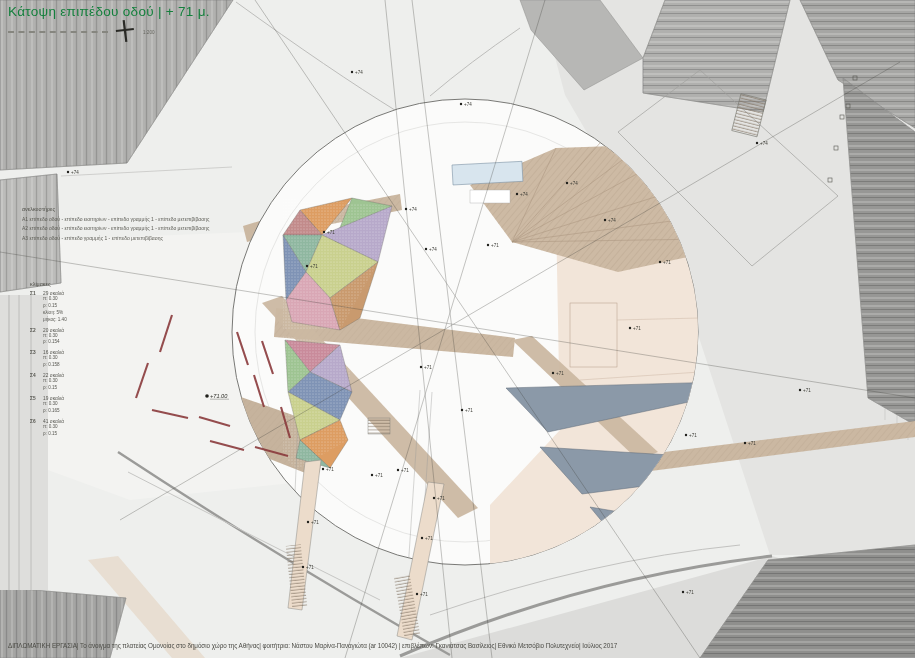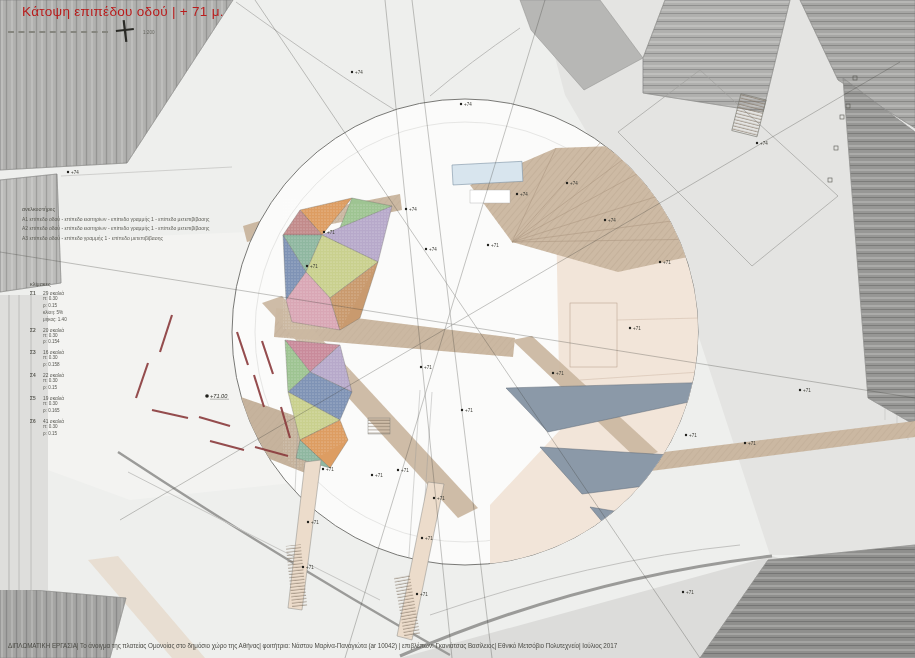--- a/index.html
+++ b/index.html
@@ -2,21 +2,21 @@
 <html><head>
 <meta charset="utf-8">
 <style>
   html,body{margin:0;padding:0;background:#dcdcda;}
   .sheet{position:relative;width:915px;height:658px;overflow:hidden;
          background:#eeefed;font-family:"Liberation Sans",sans-serif;}
   .plan-svg{position:absolute;left:0;top:0;width:915px;height:658px;}
 
   
   .title-block{position:absolute;left:8px;top:4px;}
-  .sheet-title{font-size:13.5px;color:#b91c1c;letter-spacing:.3px;margin-left:14px;}
+  .sheet-title{font-size:13.5px;color:#15803d;letter-spacing:.3px;}
   .scale-dashes{position:absolute;left:8px;top:31px;width:100px;border-top:2px dashed #86867f;}
   .north-cross{position:absolute;left:112px;top:18px;transform:rotate(-7deg);}
   .scale-note{position:absolute;left:143px;top:30px;font-size:4.6px;color:#66665f;}
 
   .elev-legend{position:absolute;left:22px;top:206px;width:270px;color:#5a5a53;}
   .elev-heading{font-size:5.4px;margin-bottom:3px;color:#4d4d46;}
   .legend-line{font-size:5px;line-height:1.85;white-space:nowrap;}
 
   .stairs-legend{position:absolute;left:30px;top:281px;width:90px;color:#55554f;}
   .stairs-heading{font-size:5.4px;margin-bottom:4px;color:#4d4d46;}

